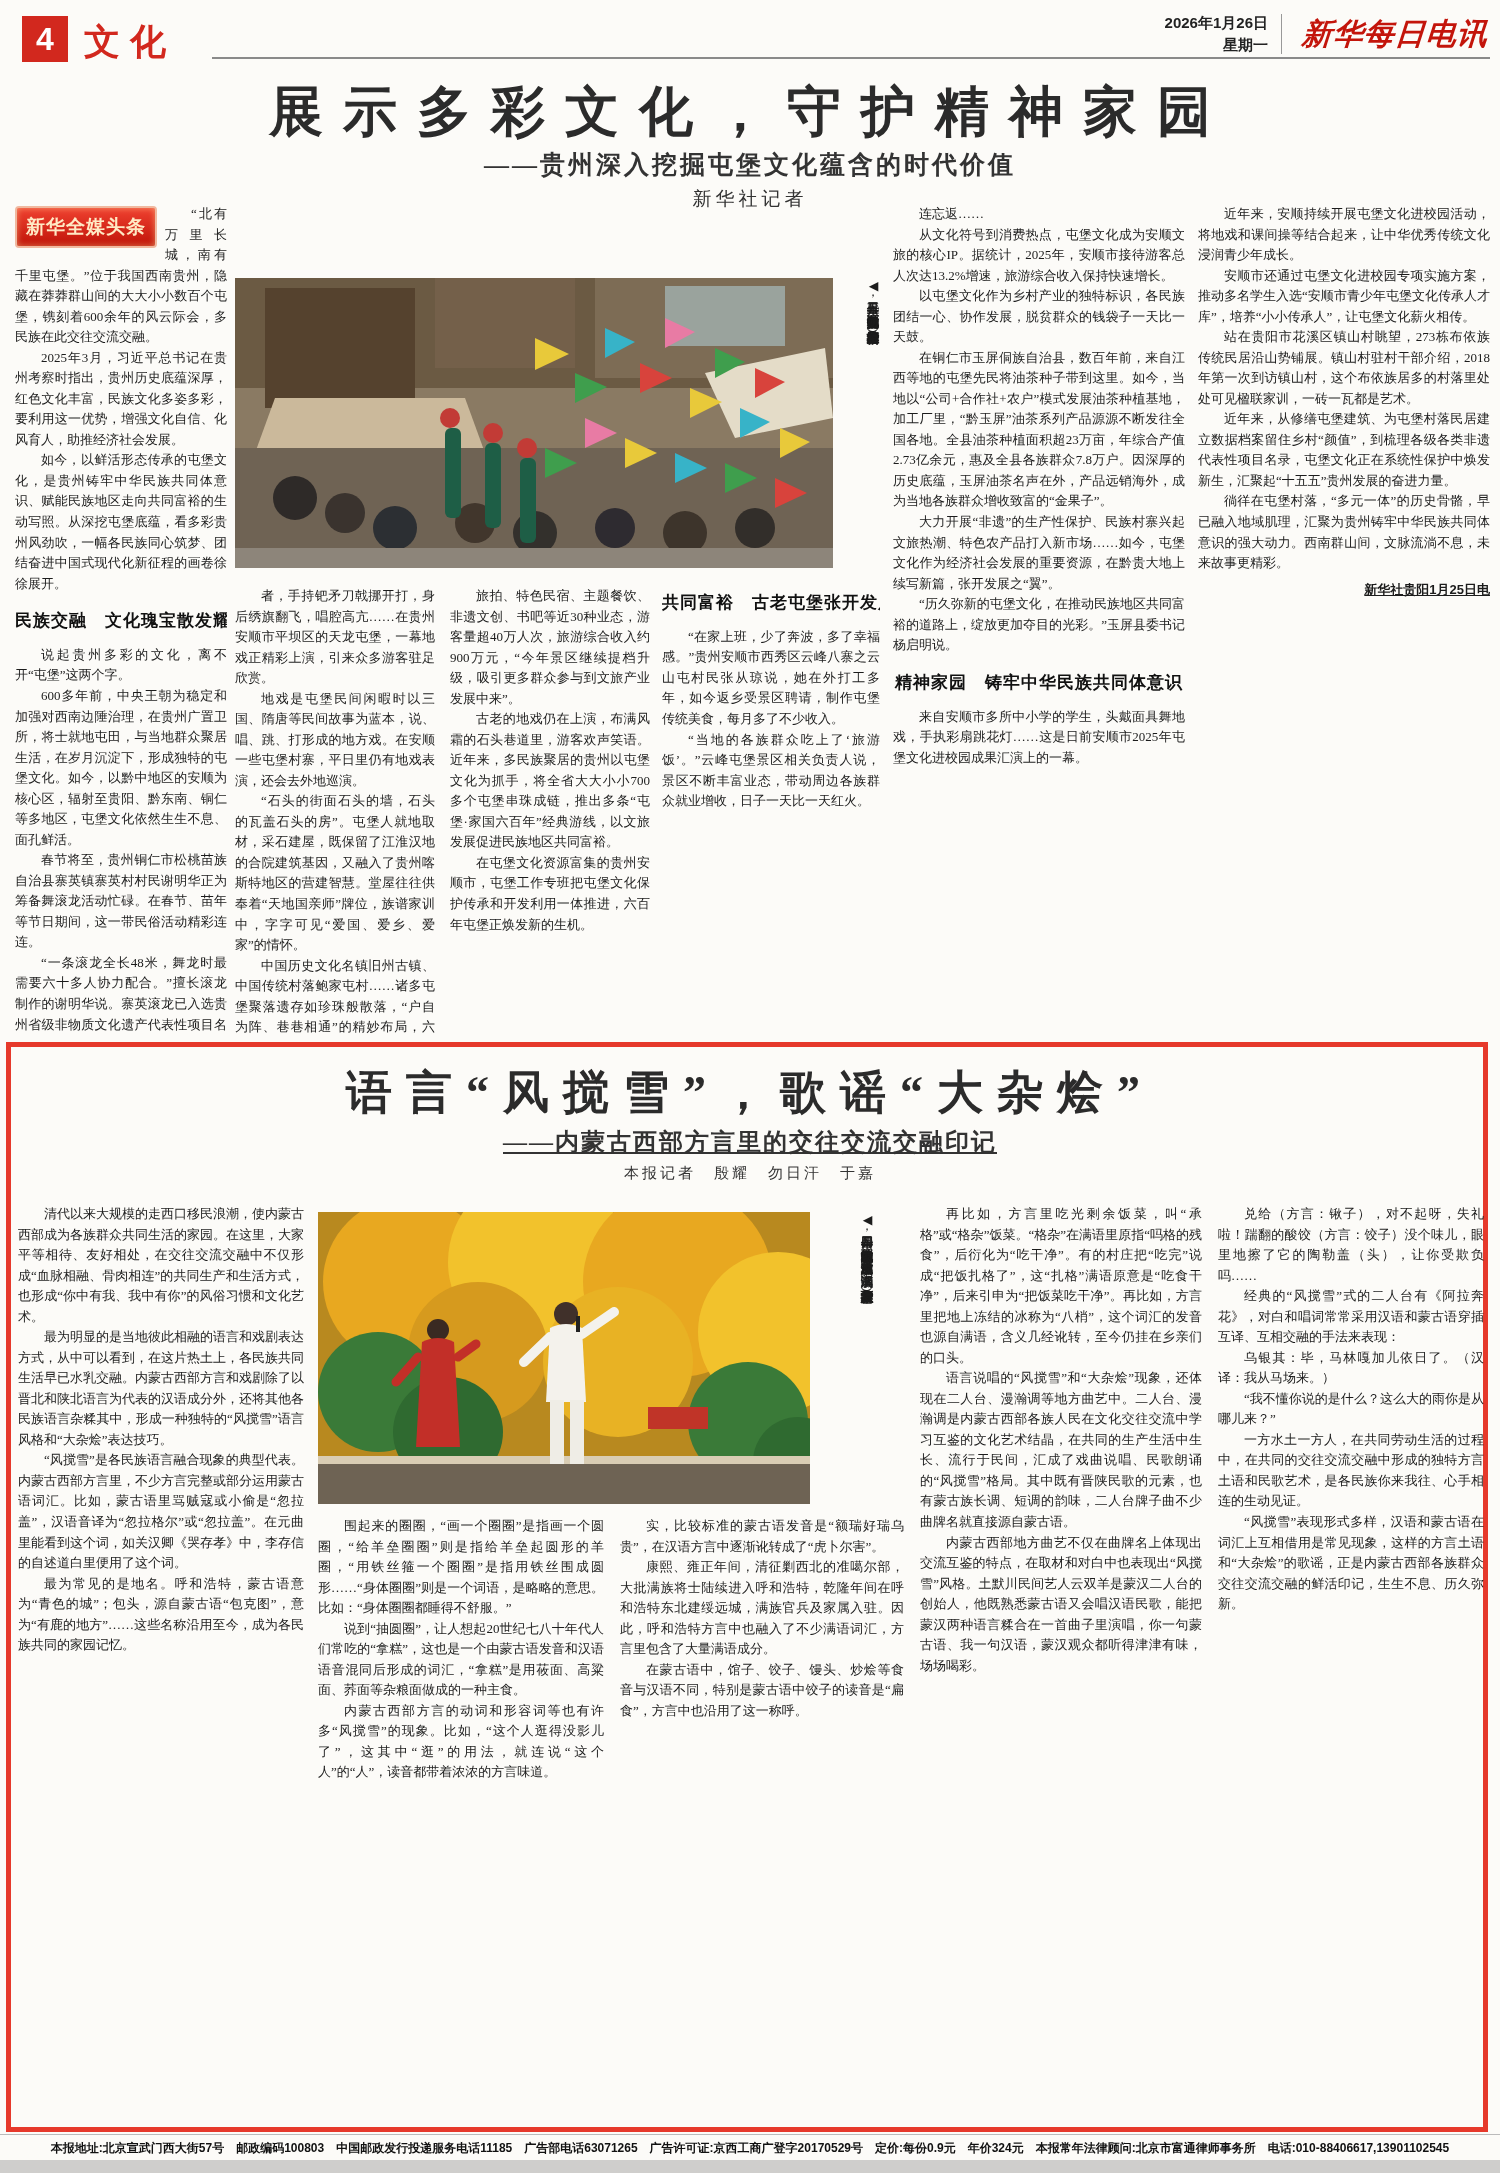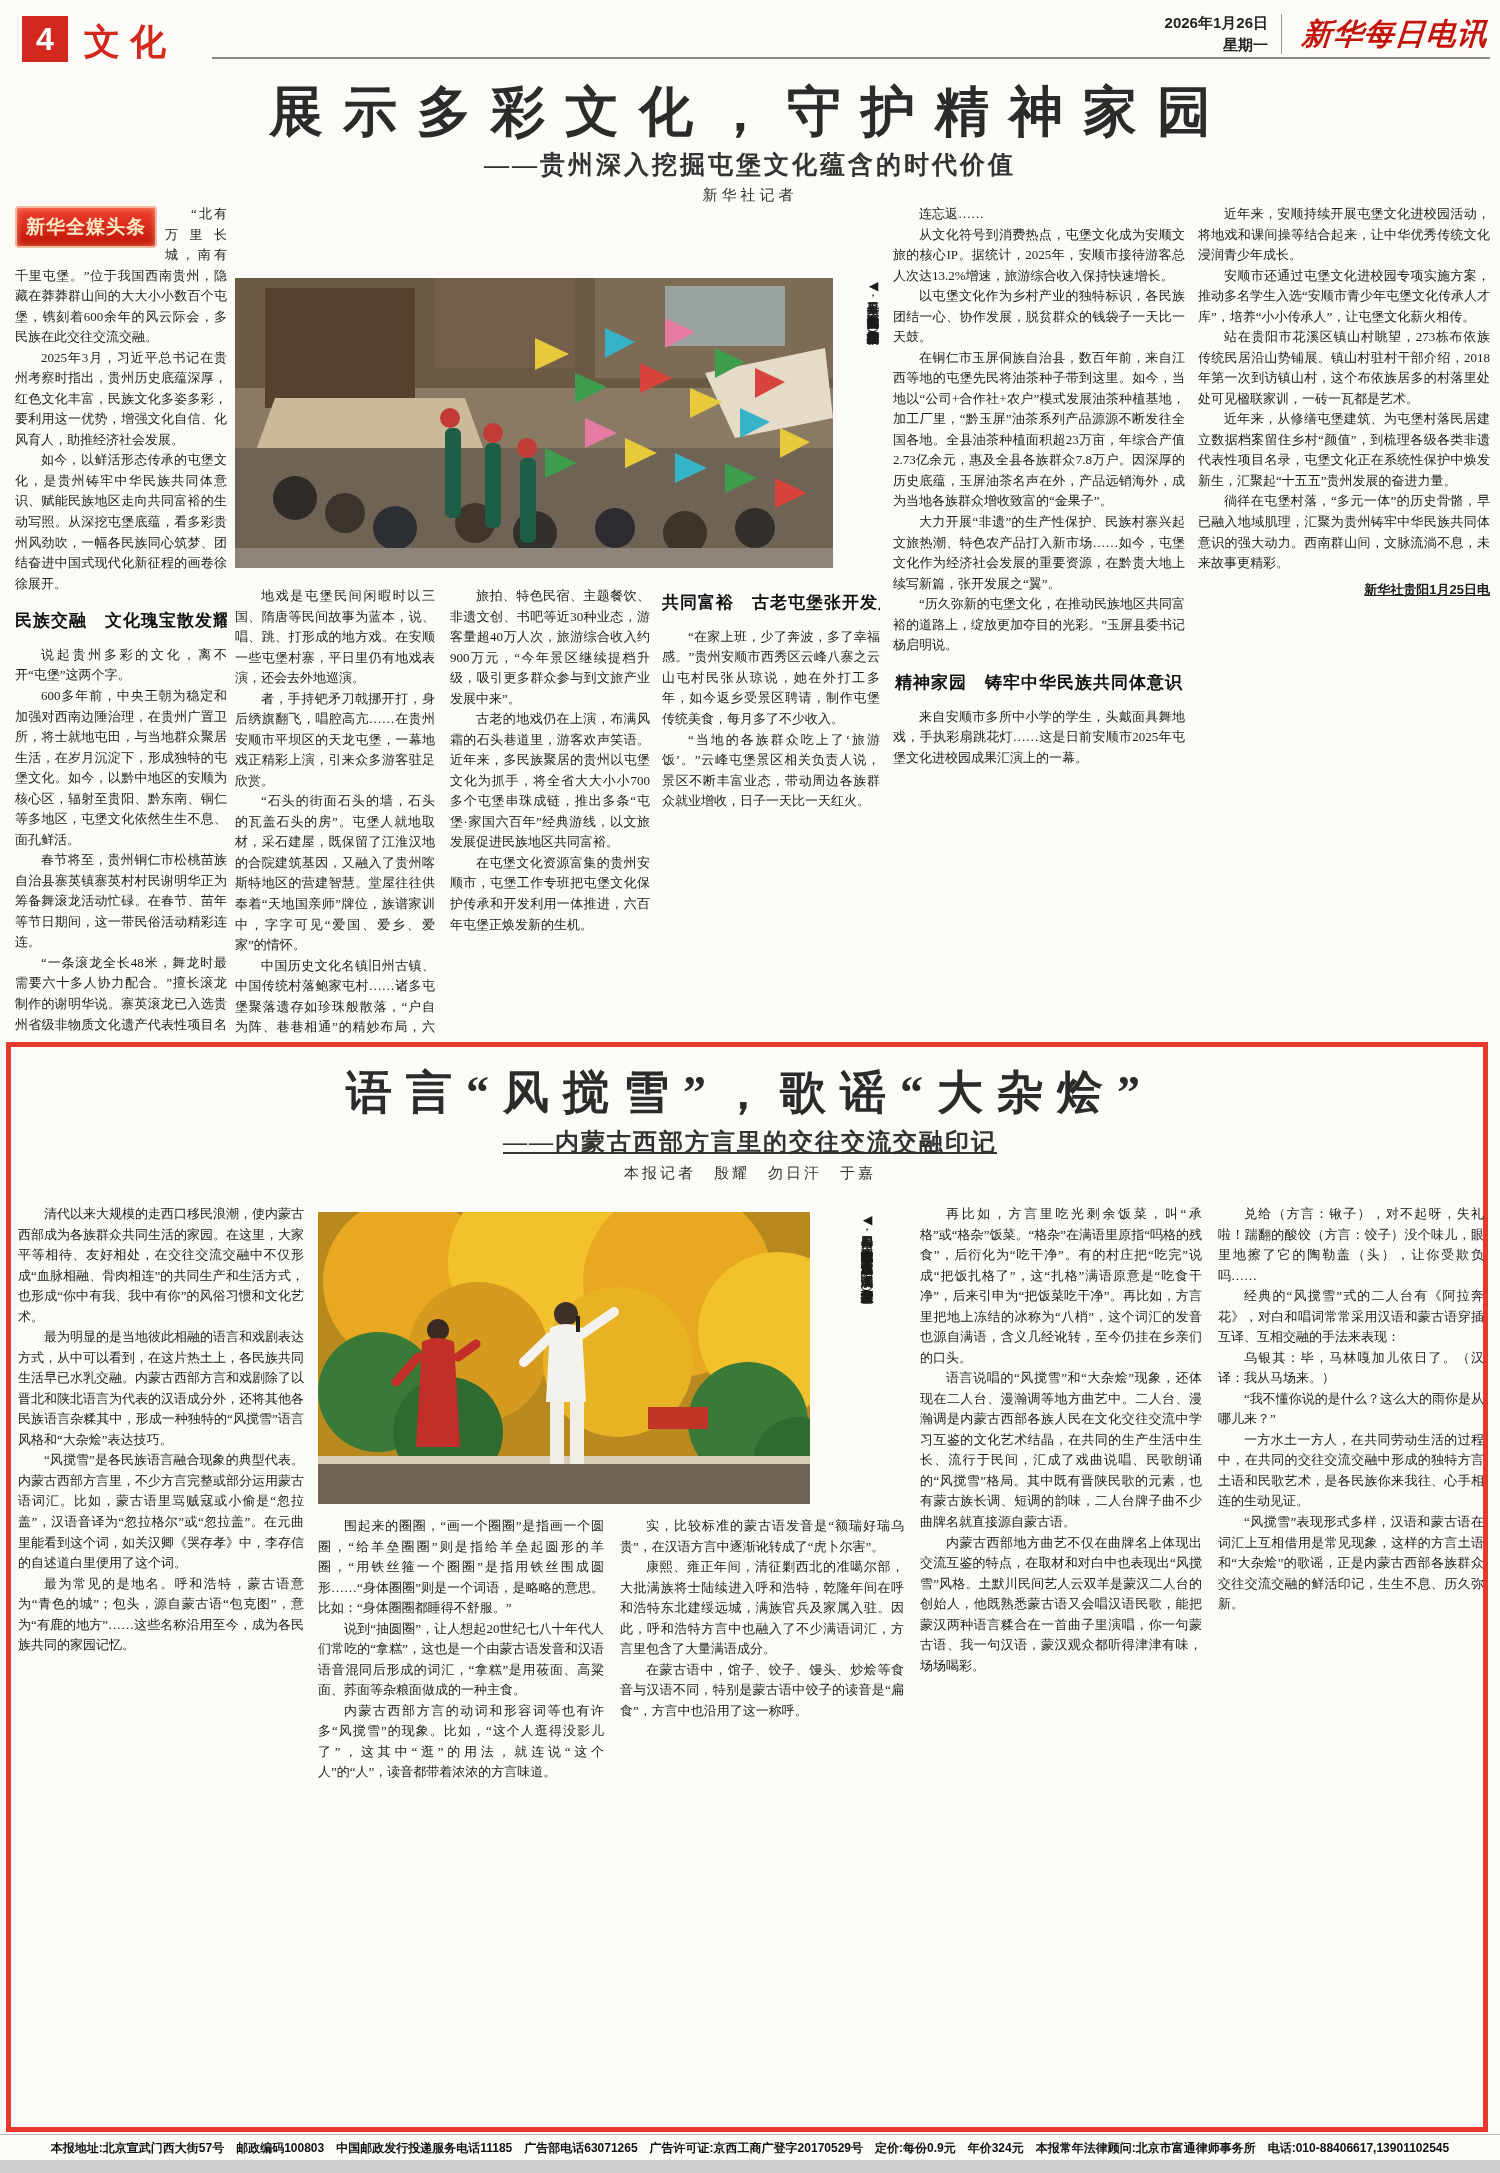--- a/index.html
+++ b/index.html
@@ -17,21 +17,21 @@
            font-size:15px;font-weight:bold;color:#222;line-height:1.45;}
   .hdr-div{position:absolute;right:218px;top:14px;width:1px;height:40px;background:#999;}
   .masthead{position:absolute;right:12px;top:14px;color:#c3150b;font-weight:bold;font-size:30px;
             font-style:italic;letter-spacing:1px;transform:skewX(-4deg);}
 
   
   .a1-headline{position:absolute;left:0;top:76px;width:1500px;text-align:center;font-size:54px;font-weight:bold;
                color:#2b2b2b;letter-spacing:20px;}
   .a1-subhead{position:absolute;left:0;top:148px;width:1500px;text-align:center;font-size:25px;font-weight:bold;
               color:#333;letter-spacing:3px;}
-  .a1-byline{position:absolute;left:0;top:186px;width:1500px;text-align:center;font-size:15px;color:#333;letter-spacing:4px;}
+  .a1-byline{position:absolute;left:0;top:186px;width:1500px;text-align:center;font-size:19px;color:#333;letter-spacing:4px;}
 
   .col{position:absolute;overflow:hidden;font-size:13px;line-height:1.58;color:#1c1c1c;text-align:justify;}
   .col p{margin:0;text-indent:2em;}
   .sec-title{font-family:"Liberation Sans",sans-serif;font-weight:bold;font-size:17px;text-align:center;
              text-indent:0 !important;margin:14px 0 10px 0 !important;color:#111;letter-spacing:1px;white-space:nowrap;}
   .badge{float:left;width:138px;height:38px;margin:2px 8px 4px 0;background:linear-gradient(#ef4130,#c01408);
          border:2px solid #f0b9a0;border-radius:4px;color:#ffe9c4;font-family:"Liberation Sans",sans-serif;
          font-weight:bold;font-size:19px;display:flex;align-items:center;justify-content:center;letter-spacing:1px;
          box-shadow:inset 0 0 6px rgba(255,255,180,.45);}
   .photo{position:absolute;overflow:hidden;background:#777;}
@@ -128,21 +128,21 @@
         </g>
       <rect x="0" y="270" width="598" height="20" fill="#8d857a"></rect>
     </svg>
   </div>
   <div class="vcap" style="left:838px;top:278px;width:44px;height:292px;">
     <span>◀二〇二五年六月二十三日，贵州省安顺市西秀区旧州古镇举办安顺地戏巡游活动。</span>
     <b>新华社发（胡胜禧摄）</b>
   </div>
 
   <div class="col" style="left:235px;top:586px;width:200px;height:450px;">
-    <span><p>地戏是屯堡民间闲暇时以三国、隋唐等民间故事为蓝本，说、唱、跳、打形成的地方戏。在安顺一些屯堡村寨，平日里仍有地戏表演，还会去外地巡演。</p><p>者，手持钯矛刀戟挪开打，身后绣旗翻飞，唱腔高亢……在贵州安顺市平坝区的天龙屯堡，一幕地戏正精彩上演，引来众多游客驻足欣赏。</p><p>“石头的街面石头的墙，石头的瓦盖石头的房”。屯堡人就地取材，采石建屋，既保留了江淮汉地的合院建筑基因，又融入了贵州喀斯特地区的营建智慧。堂屋往往供奉着“天地国亲师”牌位，族谱家训中，字字可见“爱国、爱乡、爱家”的情怀。</p><p>中国历史文化名镇旧州古镇、中国传统村落鲍家屯村……诸多屯堡聚落遗存如珍珠般散落，“户自为阵、巷巷相通”的精妙布局，六百年乡音古韵，处处散发着耀眼光芒。</p></span>
+    <span><p>者，手持钯矛刀戟挪开打，身后绣旗翻飞，唱腔高亢……在贵州安顺市平坝区的天龙屯堡，一幕地戏正精彩上演，引来众多游客驻足欣赏。</p><p>地戏是屯堡民间闲暇时以三国、隋唐等民间故事为蓝本，说、唱、跳、打形成的地方戏。在安顺一些屯堡村寨，平日里仍有地戏表演，还会去外地巡演。</p><p>“石头的街面石头的墙，石头的瓦盖石头的房”。屯堡人就地取材，采石建屋，既保留了江淮汉地的合院建筑基因，又融入了贵州喀斯特地区的营建智慧。堂屋往往供奉着“天地国亲师”牌位，族谱家训中，字字可见“爱国、爱乡、爱家”的情怀。</p><p>中国历史文化名镇旧州古镇、中国传统村落鲍家屯村……诸多屯堡聚落遗存如珍珠般散落，“户自为阵、巷巷相通”的精妙布局，六百年乡音古韵，处处散发着耀眼光芒。</p></span>
   </div>
   <div class="col" style="left:450px;top:586px;width:200px;height:450px;">
     <span><p>旅拍、特色民宿、主题餐饮、非遗文创、书吧等近30种业态，游客量超40万人次，旅游综合收入约900万元，“今年景区继续提档升级，吸引更多群众参与到文旅产业发展中来”。</p><p>古老的地戏仍在上演，布满风霜的石头巷道里，游客欢声笑语。近年来，多民族聚居的贵州以屯堡文化为抓手，将全省大大小小700多个屯堡串珠成链，推出多条“屯堡·家国六百年”经典游线，以文旅发展促进民族地区共同富裕。</p><p>在屯堡文化资源富集的贵州安顺市，屯堡工作专班把屯堡文化保护传承和开发利用一体推进，六百年屯堡正焕发新的生机。</p></span>
   </div>
   <div class="col" style="left:662px;top:586px;width:218px;height:450px;">
     <div class="sec-title" style="margin-top:4px !important;">共同富裕　古老屯堡张开发展之“翼”</div>
     <span><p>“在家上班，少了奔波，多了幸福感。”贵州安顺市西秀区云峰八寨之云山屯村民张从琼说，她在外打工多年，如今返乡受景区聘请，制作屯堡传统美食，每月多了不少收入。</p><p>“当地的各族群众吃上了‘旅游饭’。”云峰屯堡景区相关负责人说，景区不断丰富业态，带动周边各族群众就业增收，日子一天比一天红火。</p></span>
   </div>
 
   <div class="col" style="left:893px;top:204px;width:292px;height:833px;">

